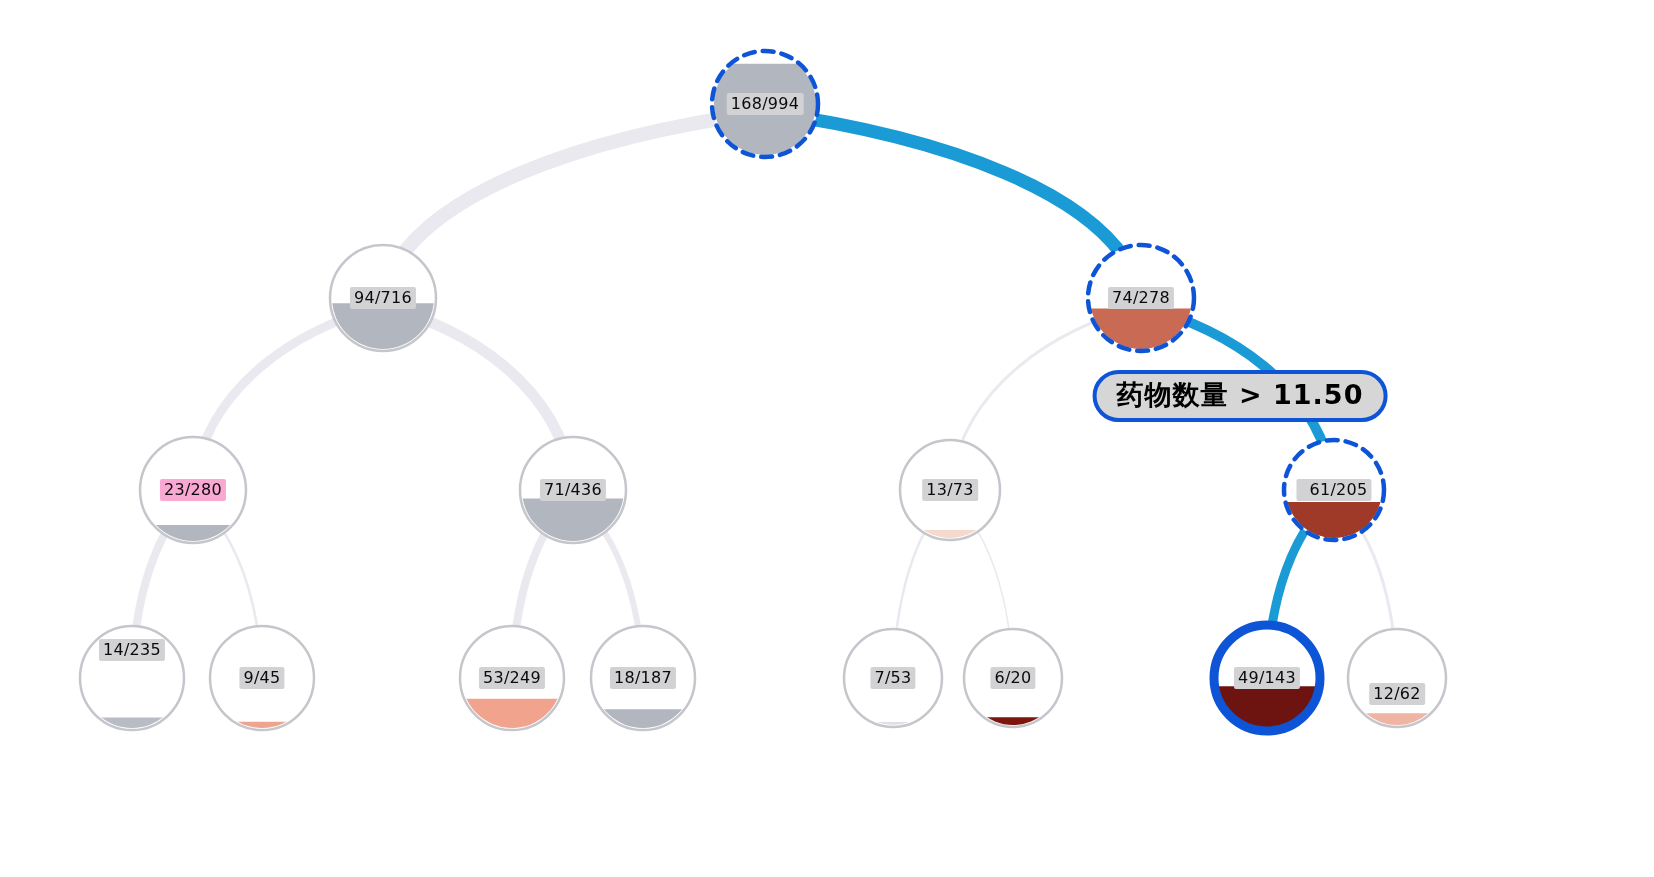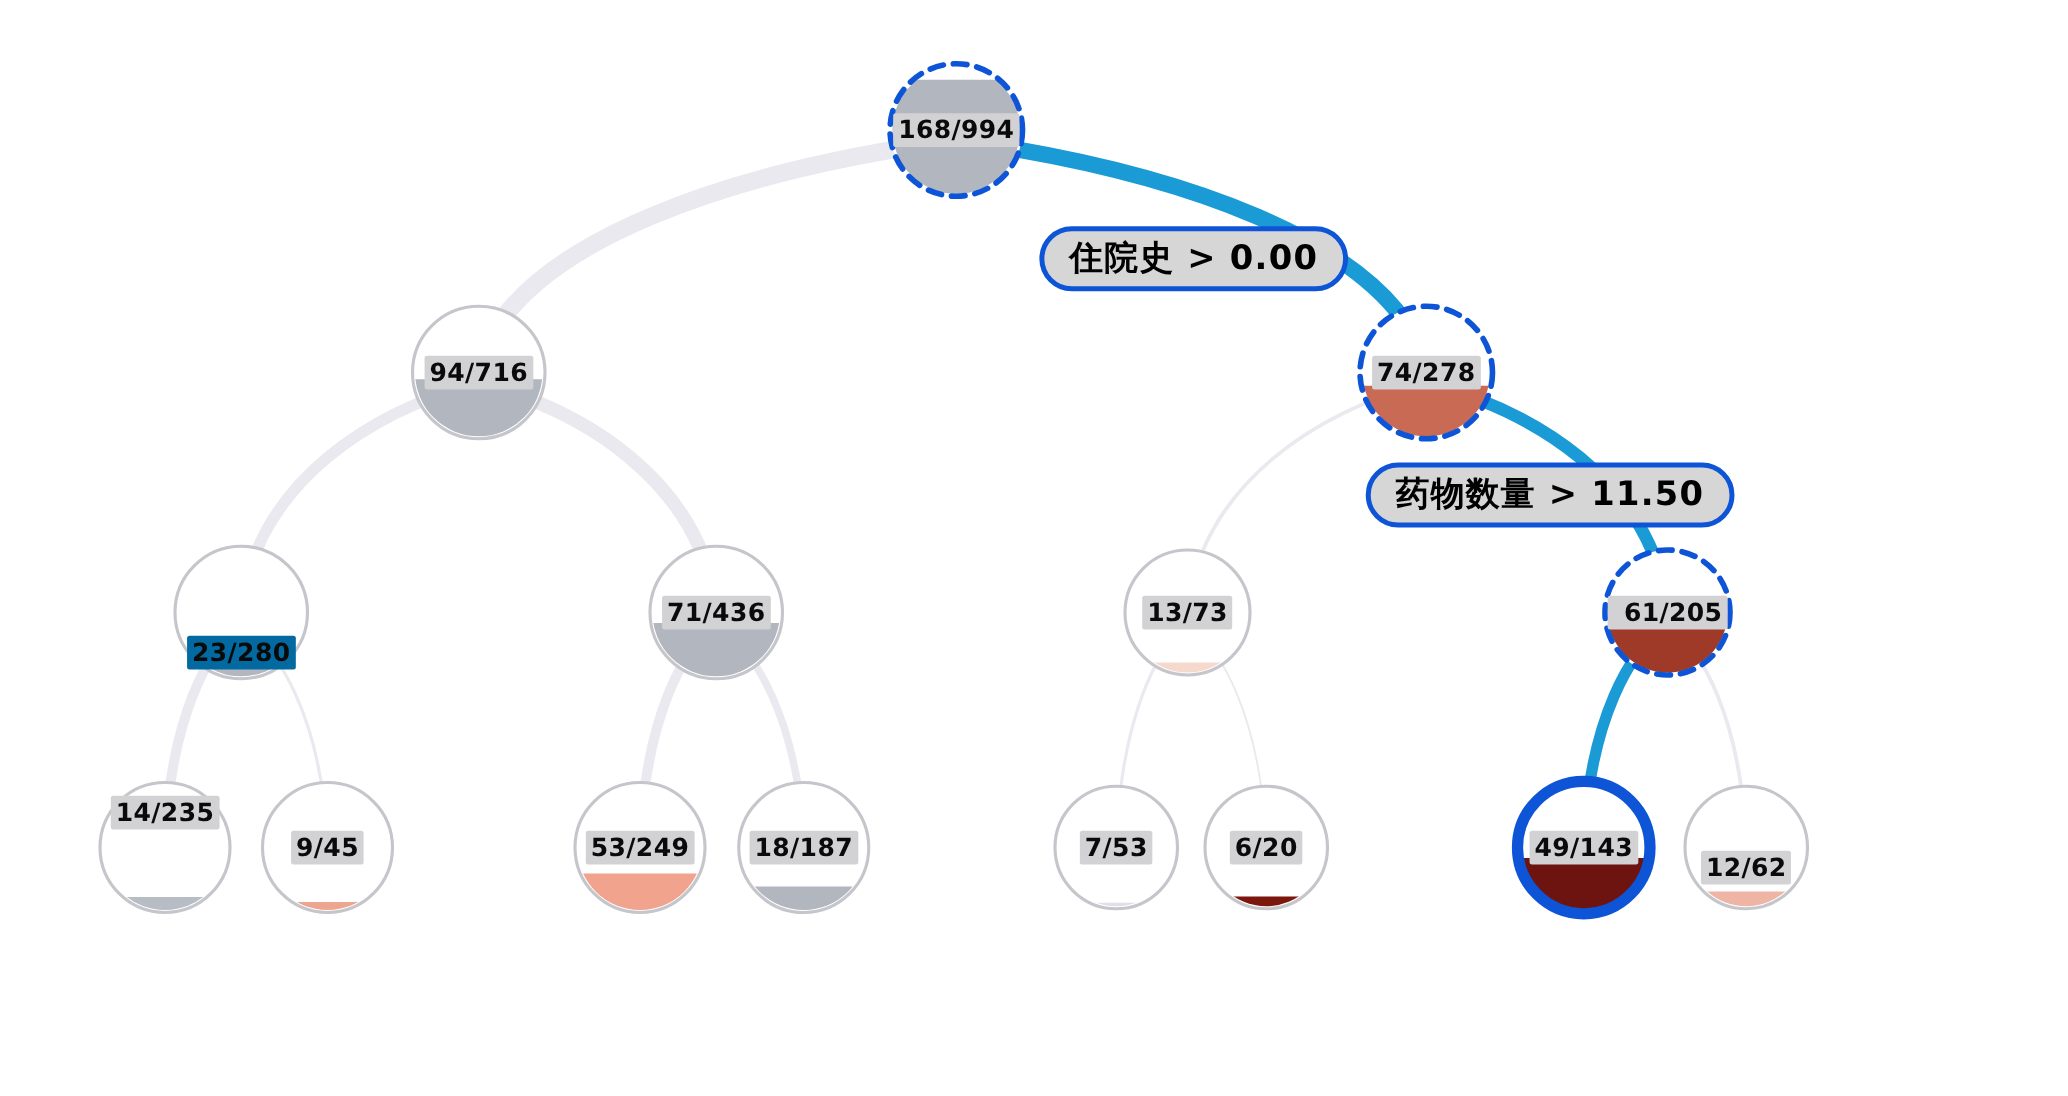--- a/index.html
+++ b/index.html
@@ -2,21 +2,21 @@
 <html><head>
 <meta charset="utf-8">
 <style>
   html,body{margin:0;padding:0;background:#ffffff;}
   body{font-family:"DejaVu Sans","Liberation Sans",sans-serif;}
   .stage{position:relative;width:1654px;height:877px;background:#ffffff;overflow:hidden;}
   .stage svg{position:absolute;left:0;top:0;}
   .node-label{
     position:absolute;transform:translate(-50%,-50%);
     background:rgba(208,208,211,0.92);color:#0a0a0a;
-    font-size:20px;font-weight:700;line-height:1.25;
+    font-size:16px;font-weight:400;line-height:1.25;
     padding:1px 4px;border-radius:2px;white-space:nowrap;letter-spacing:0.3px;
     z-index:3;
   }
   .edge-pill{
     position:absolute;transform:translate(-50%,-50%);
     background:#d6d6d6;border:4px solid #0d55d6;border-radius:28px;
     padding:3px 20px 5px 20px;font-size:27px;font-weight:bold;color:#000;
     white-space:nowrap;z-index:2;letter-spacing:1px;
   }
 </style>
@@ -145,26 +145,25 @@
         <circle cx="1267" cy="678" r="52" fill="#ffffff" stroke="none" stroke-width="2.5"></circle>
         <circle cx="1267" cy="678" r="50" fill="#6e1410" clip-path="url(#nodeclip13)"></circle>
         <circle cx="1267" cy="678" r="53" fill="none" stroke="#0d55d6" stroke-width="9"></circle>
       </g>
       <g>
         <circle cx="1397" cy="678" r="49" fill="#ffffff" stroke="#c5c5cc" stroke-width="2.5"></circle>
         <circle cx="1397" cy="678" r="47" fill="#eeb4a4" clip-path="url(#nodeclip14)"></circle>
       </g>
     </svg>
 
-  <div class="edge-pill" style="left: 955px; top: 207px; background: rgb(214, 214, 214); border-color: rgb(13, 85, 214); color: rgb(0, 0, 0);">住院史 &gt; 0.00</div>
   <div class="edge-pill" style="left: 1240px; top: 396px; background: rgb(214, 214, 214); border-color: rgb(13, 85, 214); color: rgb(0, 0, 0);">药物数量 &gt; 11.50</div>
 <div class="node-label" style="left: 765px; top: 104px; background: rgb(210, 210, 212);">168/994</div>
     <div class="node-label" style="left: 383px; top: 298px; background: rgb(210, 210, 212);">94/716</div>
     <div class="node-label" style="left: 1141px; top: 298px; background: rgb(210, 210, 212);">74/278</div>
-    <div class="node-label" style="left: 193px; top: 490px; background: #0369a1; margin-top: 32px;">23/280</div>
+    <div class="node-label" style="left: 193px; top: 490px; background: #f9a8d4;">23/280</div>
     <div class="node-label" style="left: 573px; top: 490px; background: rgb(210, 210, 212);">71/436</div>
     <div class="node-label" style="left: 950px; top: 490px; background: rgb(210, 210, 212);">13/73</div>
     <div class="node-label" style="left: 1334px; top: 490px; background: rgb(210, 210, 212); padding-left: 13px;">61/205</div>
     <div class="node-label" style="left: 132px; top: 650px; background: rgb(210, 210, 212);">14/235</div>
     <div class="node-label" style="left: 262px; top: 678px; background: rgb(210, 210, 212);">9/45</div>
     <div class="node-label" style="left: 512px; top: 678px; background: rgb(210, 210, 212);">53/249</div>
     <div class="node-label" style="left: 643px; top: 678px; background: rgb(210, 210, 212);">18/187</div>
     <div class="node-label" style="left: 893px; top: 678px; background: rgb(210, 210, 212);">7/53</div>
     <div class="node-label" style="left: 1013px; top: 678px; background: rgb(210, 210, 212);">6/20</div>
     <div class="node-label" style="left: 1267px; top: 678px; background: rgb(210, 210, 212);">49/143</div>

